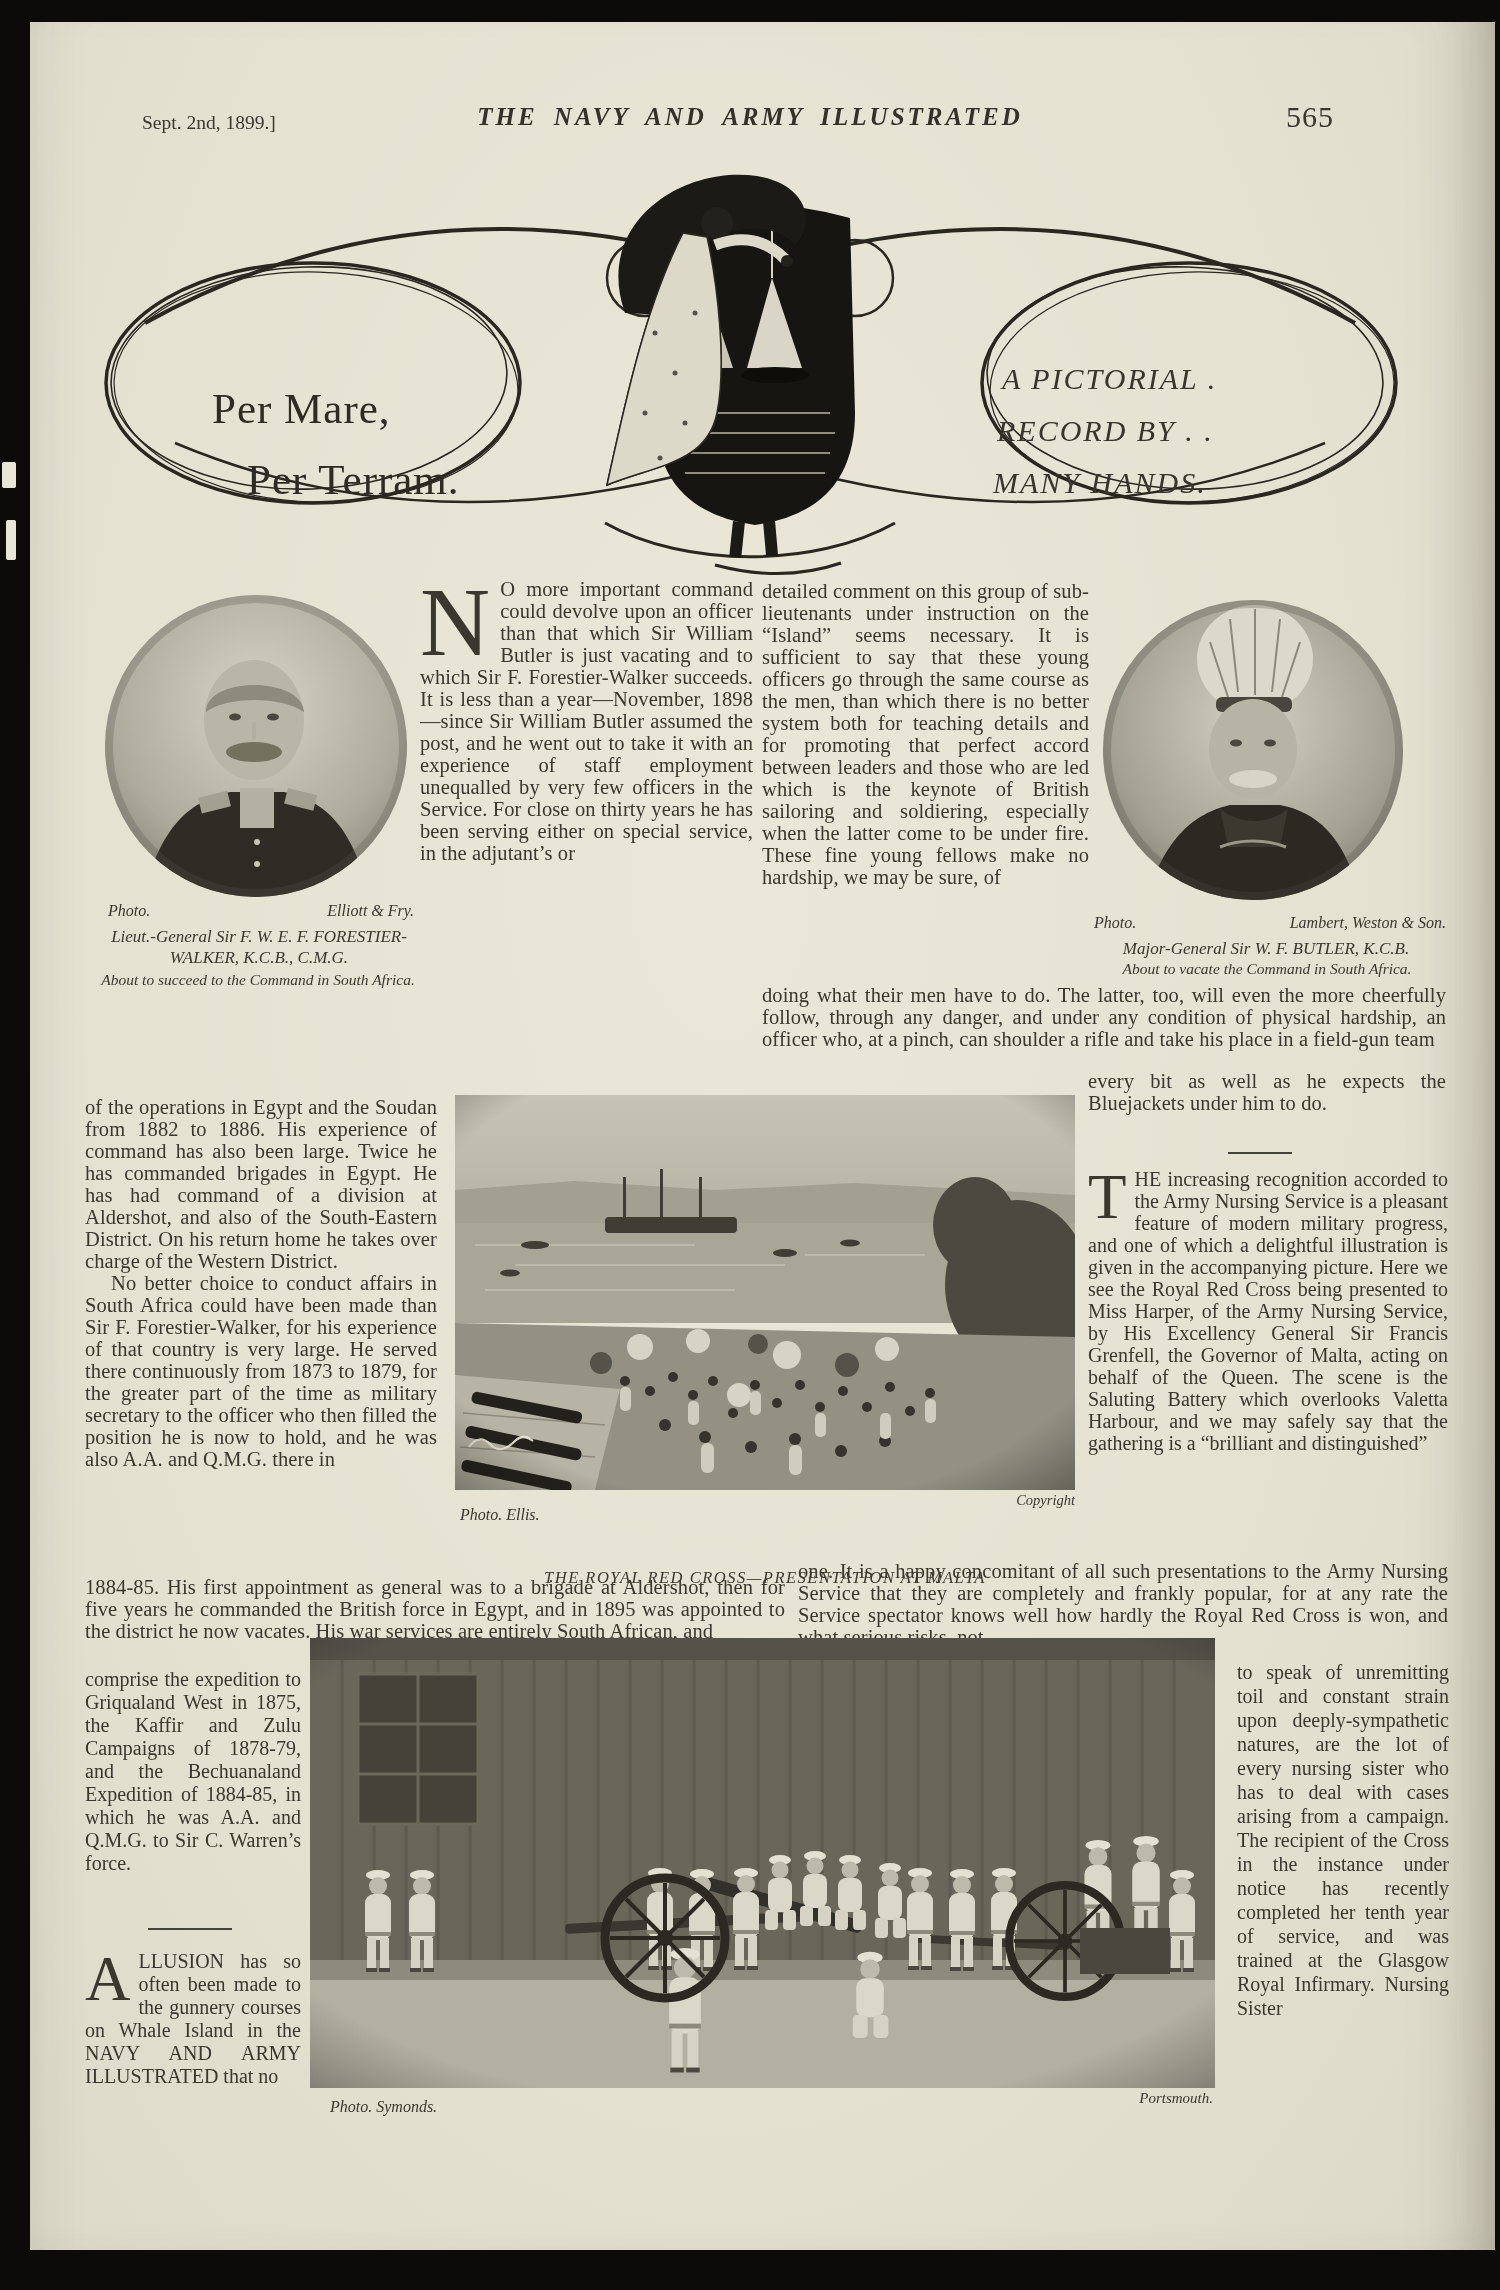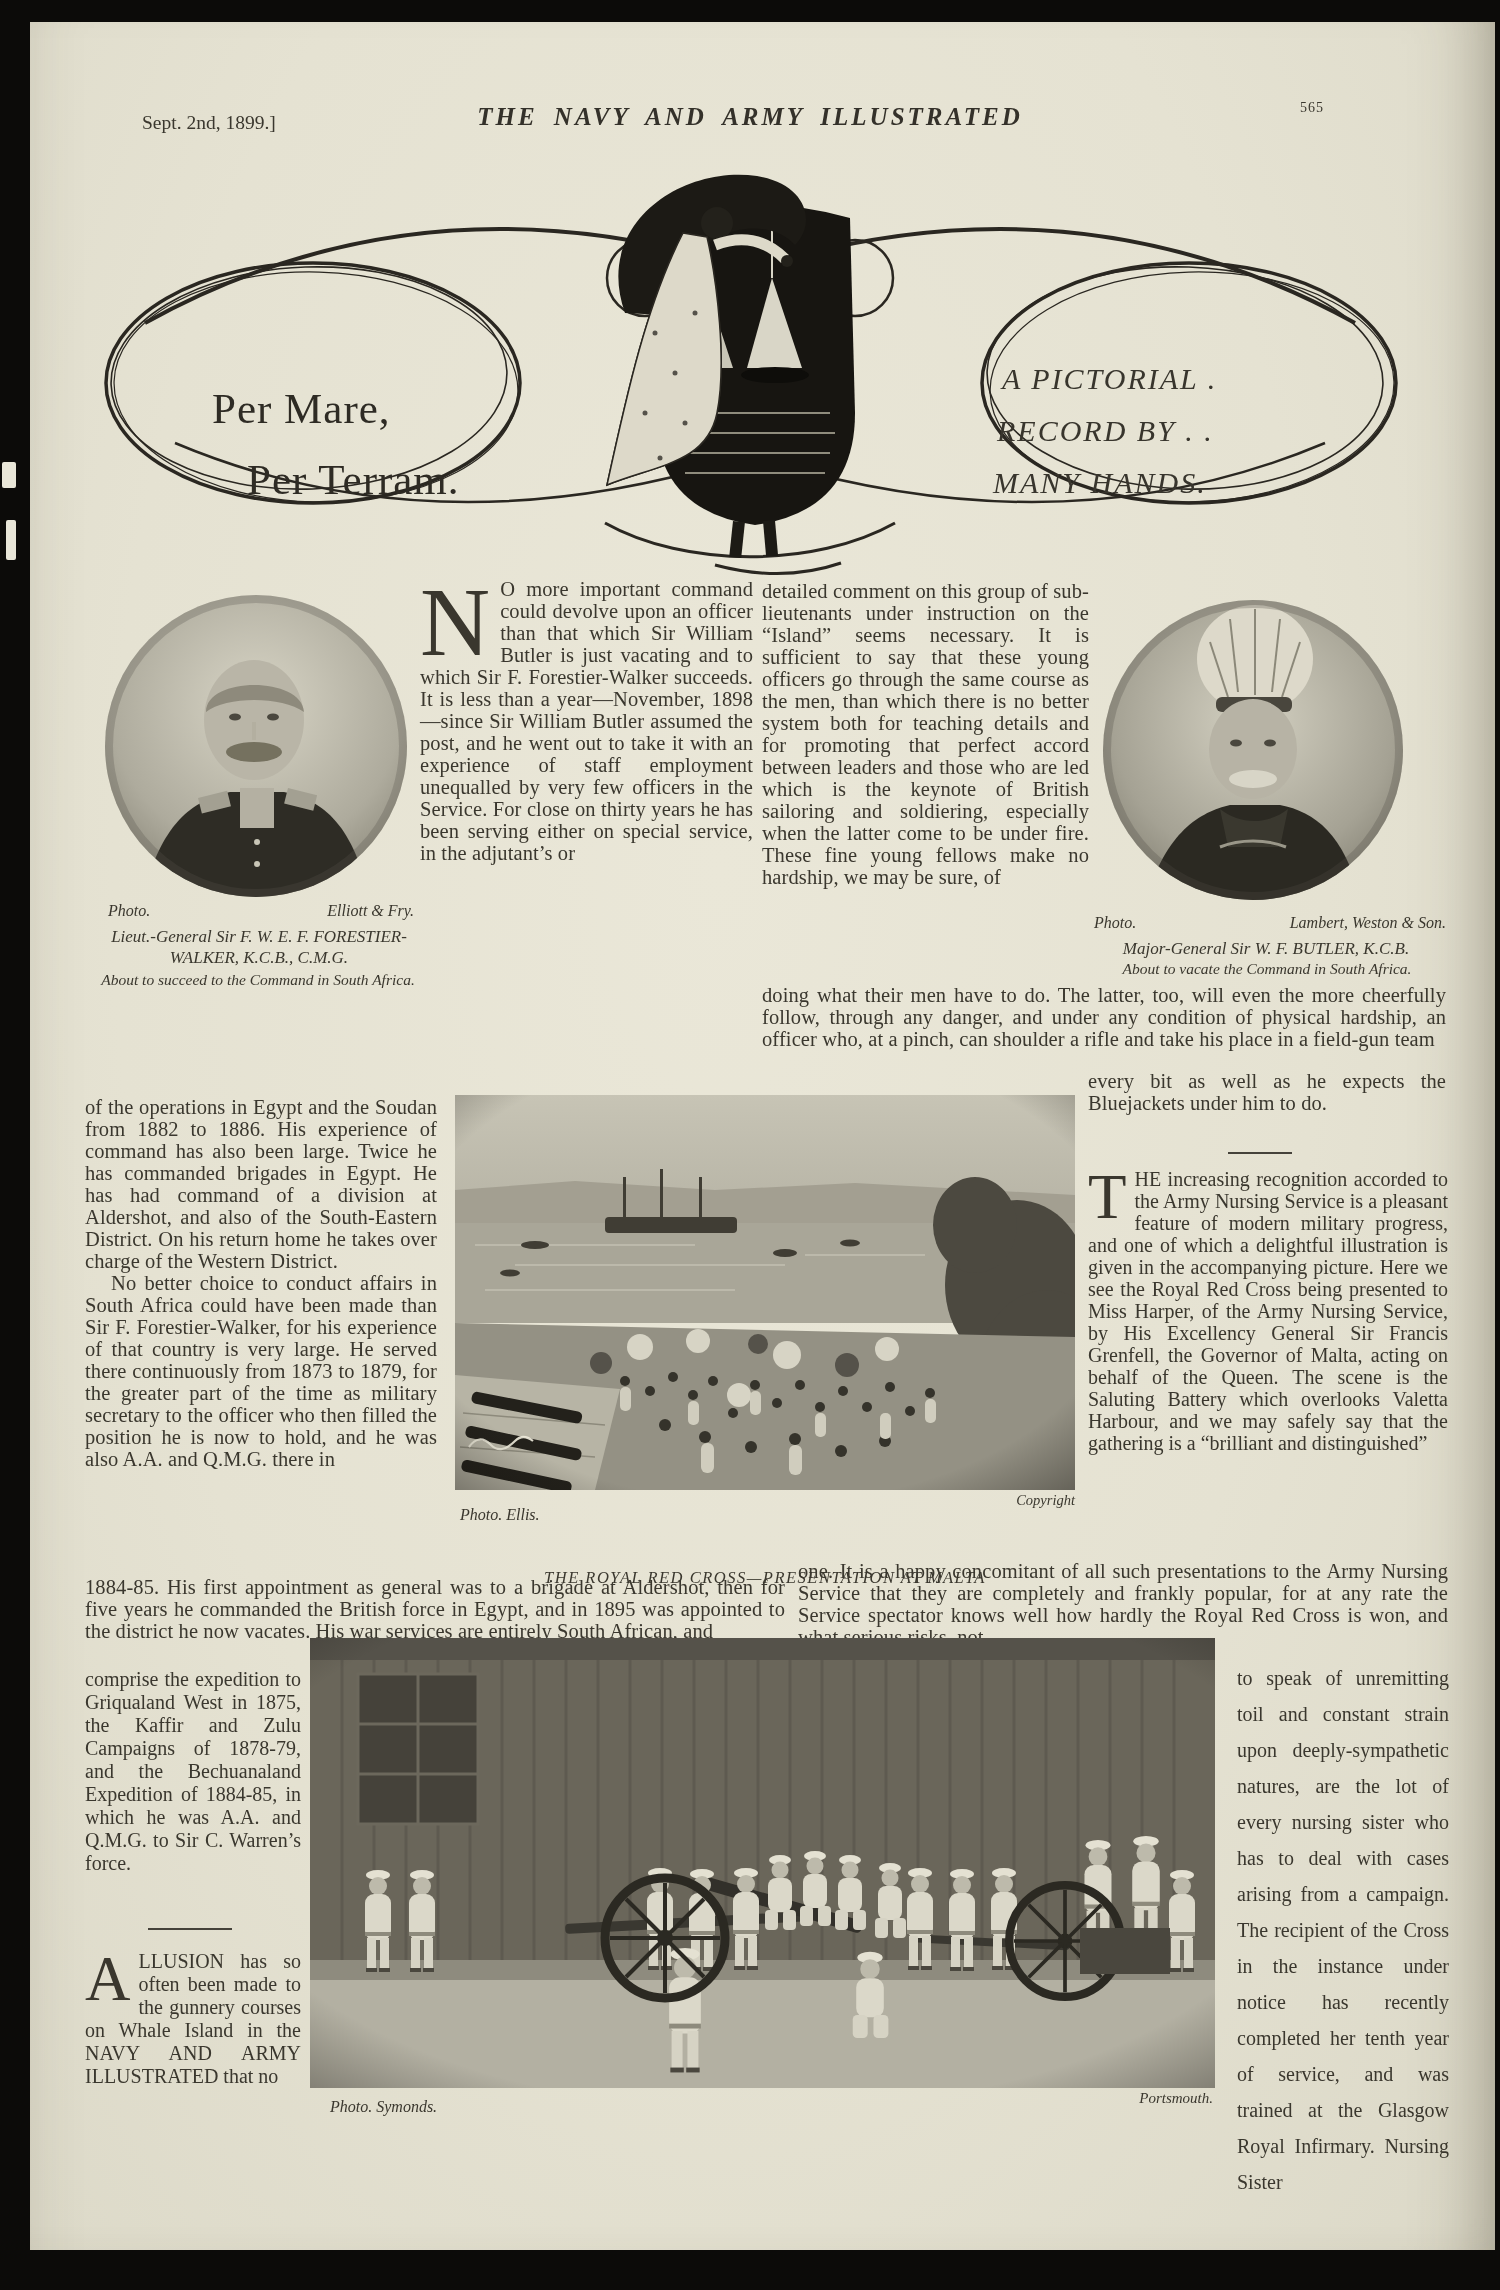--- a/index.html
+++ b/index.html
@@ -34,21 +34,21 @@
 
   <div class="bar" style="left:0;top:0;width:1500px;height:22px;"></div>
   <div class="bar" style="left:0;top:0;width:30px;height:2290px;"></div>
   <div class="bar" style="left:0;top:2250px;width:1500px;height:40px;"></div>
   <div class="bar" style="left:1495px;top:0;width:5px;height:2290px;"></div>
   <div class="speck" style="left:2px;top:462px;width:14px;height:26px;"></div>
   <div class="speck" style="left:6px;top:520px;width:10px;height:40px;"></div>
 
   <div class="abs" style="left:142px;top:112px;font-size:19.5px;">Sept. 2nd, 1899.]</div>
   <div class="abs hdr-title" style="left:300px;top:103px;width:900px;">THE NAVY AND ARMY ILLUSTRATED</div>
-  <div class="abs" style="left:1300px;top:100px;width:90px;font-size:14px;letter-spacing:1px;">565</div>
+  <div class="abs" style="left:1244px;top:100px;width:90px;text-align:right;font-size:30px;letter-spacing:1px;">565</div>
 
   <svg class="abs" style="left:85px;top:163px;" width="1330" height="415" viewBox="0 0 1330 415">
     <g fill="none" stroke="#2a2721">
       <ellipse cx="228" cy="220" rx="207" ry="120" stroke-width="3.5"></ellipse>
       <ellipse cx="224" cy="215" rx="198" ry="111" stroke-width="1.6" transform="rotate(-2 224 215)"></ellipse>
       <ellipse cx="231" cy="224" rx="202" ry="115" stroke-width="1.2" transform="rotate(1.6 231 224)"></ellipse>
       <ellipse cx="1104" cy="220" rx="207" ry="120" stroke-width="3.5"></ellipse>
       <ellipse cx="1100" cy="215" rx="198" ry="111" stroke-width="1.6" transform="rotate(2 1100 215)"></ellipse>
       <ellipse cx="1107" cy="224" rx="202" ry="115" stroke-width="1.2" transform="rotate(-1.6 1107 224)"></ellipse>
       <path d="M60,160 C250,55 440,45 625,95" stroke-width="4"></path>
@@ -302,21 +302,21 @@
   </div>
 
   <div class="abs just" style="left:85px;top:1668px;width:216px;font-size:20px;line-height:23px;">
     <span>comprise the expedition to Griqualand West in 1875, the Kaffir and Zulu Campaigns of 1878-79, and the Bechuanaland Expedition of 1884-85, in which he was A.A. and Q.M.G. to Sir C. Warren’s force.</span>
   </div>
   <div class="divider" style="left:148px;top:1928px;width:84px;"></div>
   <div class="abs just" style="left:85px;top:1950px;width:216px;font-size:20px;line-height:23px;">
     <span class="dropcap-s">A</span><span>LLUSION has so often been made to the gunnery courses on Whale Island in the NAVY AND ARMY ILLUSTRATED that no</span>
   </div>
 
-  <div class="abs just" style="left:1237px;top:1660px;width:212px;font-size:20px;line-height:36px;">
+  <div class="abs just" style="left:1237px;top:1660px;width:212px;font-size:20px;line-height:24px;">
     <span>to speak of unremitting toil and constant strain upon deeply-sympathetic natures, are the lot of every nursing sister who has to deal with cases arising from a campaign.  The recipient of the Cross in the instance under notice has recently completed her tenth year of service, and was trained at the Glasgow Royal Infirmary.  Nursing Sister</span>
   </div>
 
   <svg class="abs" style="left:310px;top:1638px;" width="905" height="450" viewBox="0 0 905 450">
     <defs>
       <radialGradient id="vig2" cx="50%" cy="45%" r="80%">
         <stop offset="0%" stop-color="rgba(18,16,12,0)"></stop>
           <stop offset="75%" stop-color="rgba(18,16,12,0)"></stop>
           <stop offset="100%" stop-color="rgba(18,16,12,.42)"></stop>
       </radialGradient>

